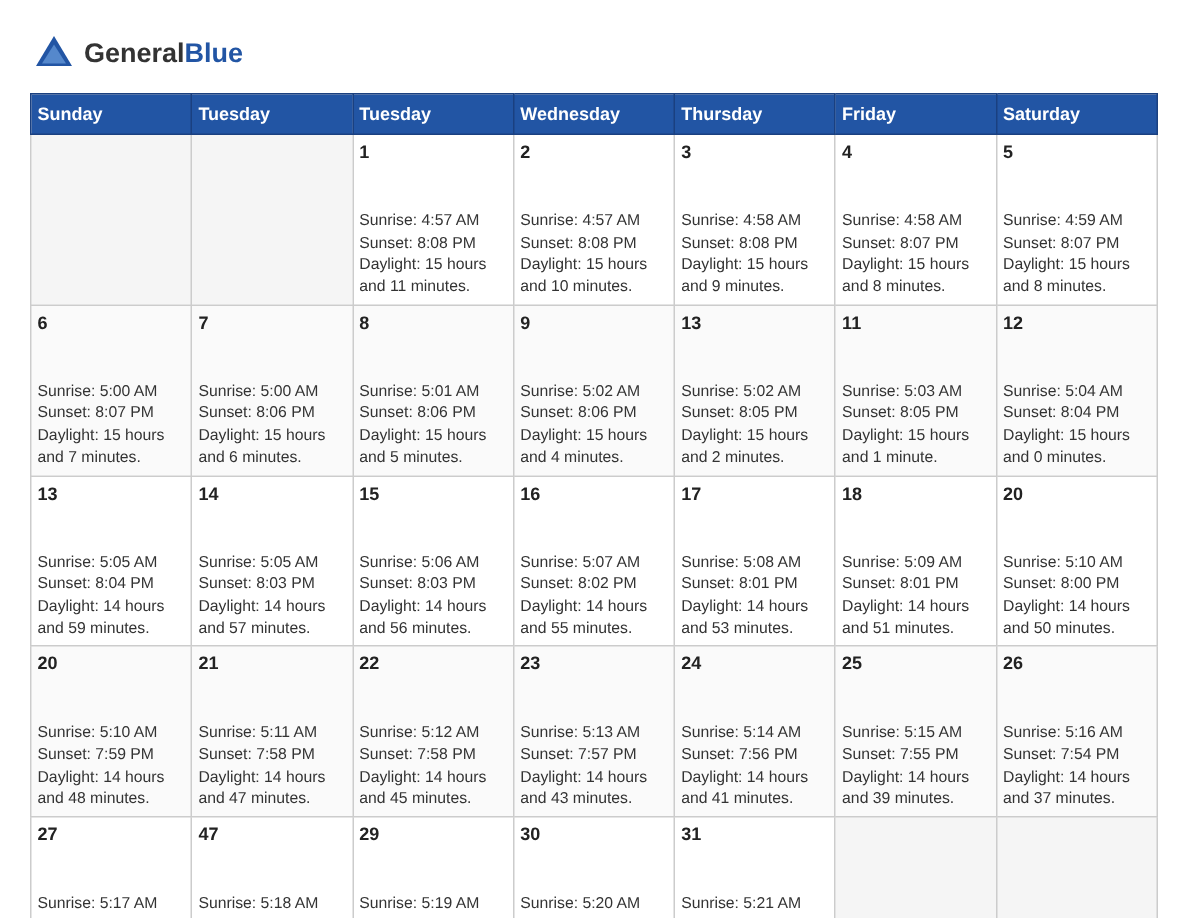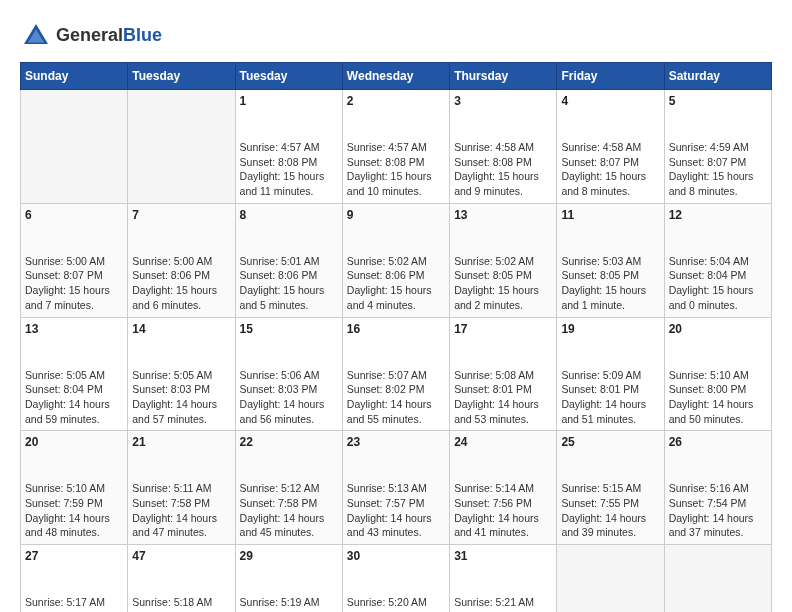--- a/index.html
+++ b/index.html
@@ -184,21 +184,21 @@
         </td>
         <td>
           <div class="day-number">16</div>
           <div class="day-info">Sunrise: 5:07 AM<br>Sunset: 8:02 PM<br>Daylight: 14 hours and 55 minutes.</div>
         </td>
         <td>
           <div class="day-number">17</div>
           <div class="day-info">Sunrise: 5:08 AM<br>Sunset: 8:01 PM<br>Daylight: 14 hours and 53 minutes.</div>
         </td>
         <td>
-          <div class="day-number">19</div>
+          <div class="day-number">18</div>
           <div class="day-info">Sunrise: 5:09 AM<br>Sunset: 8:01 PM<br>Daylight: 14 hours and 51 minutes.</div>
         </td>
         <td>
           <div class="day-number">20</div>
           <div class="day-info">Sunrise: 5:10 AM<br>Sunset: 8:00 PM<br>Daylight: 14 hours and 50 minutes.</div>
         </td>
       </tr>
       <tr>
         <td>
           <div class="day-number">20</div>

